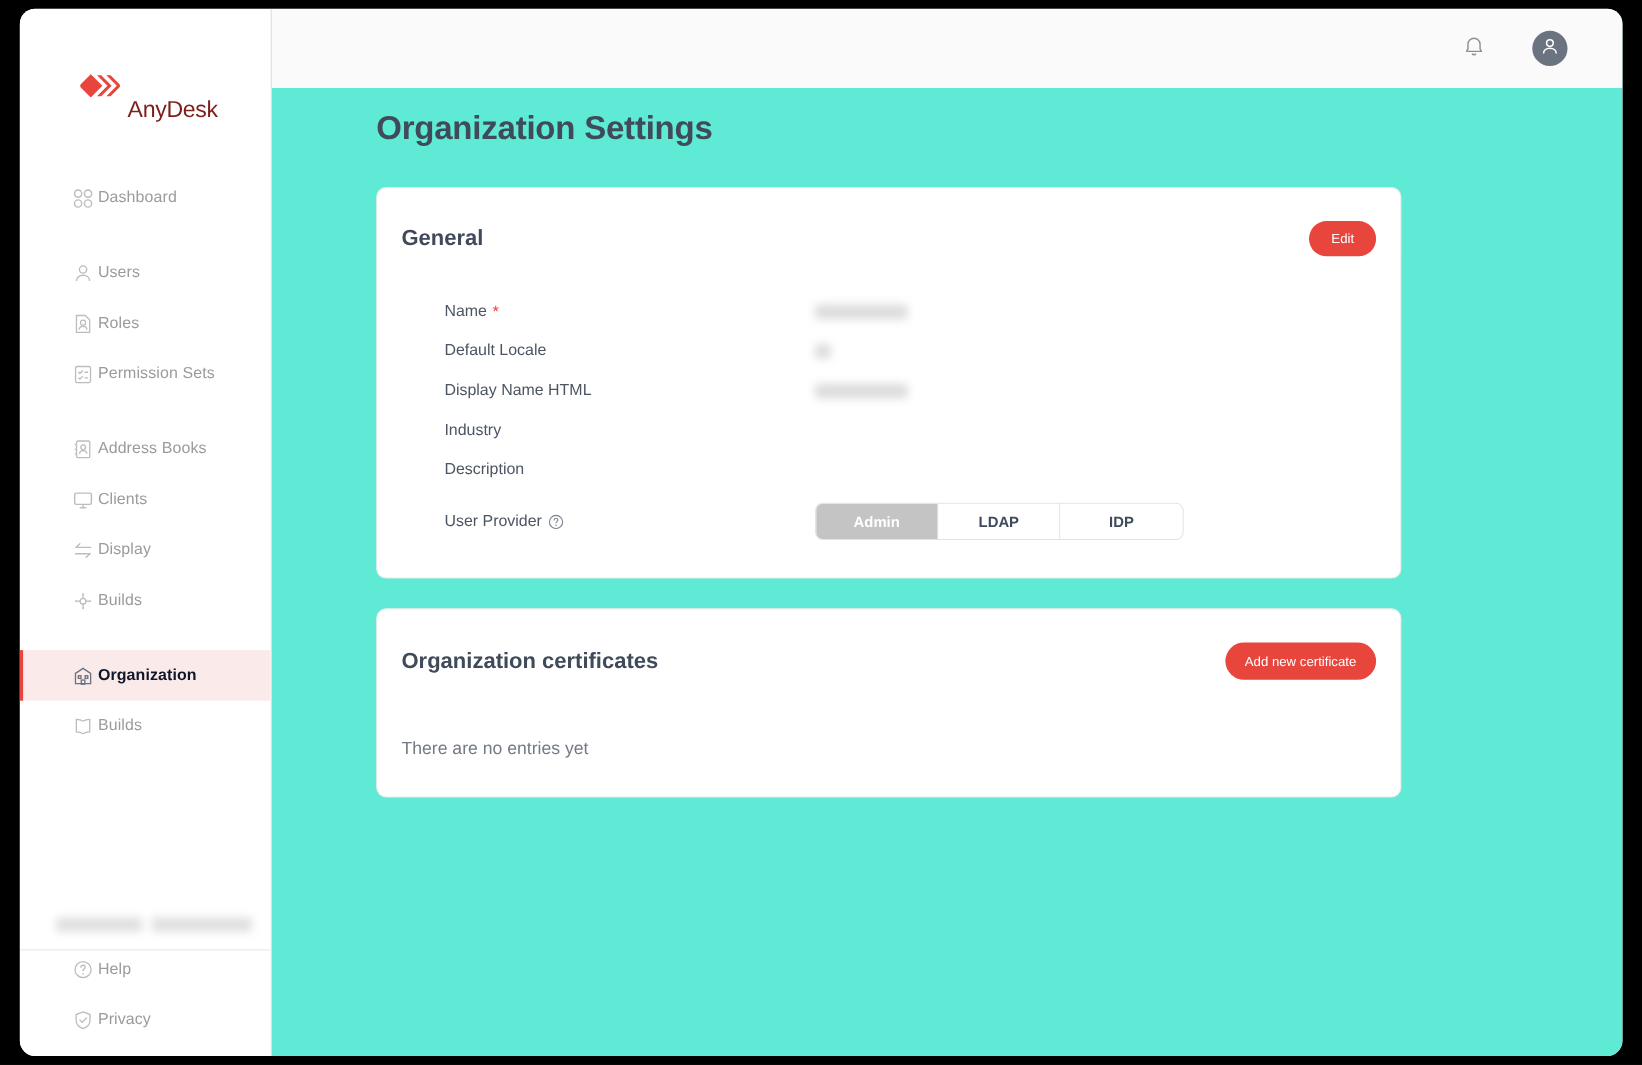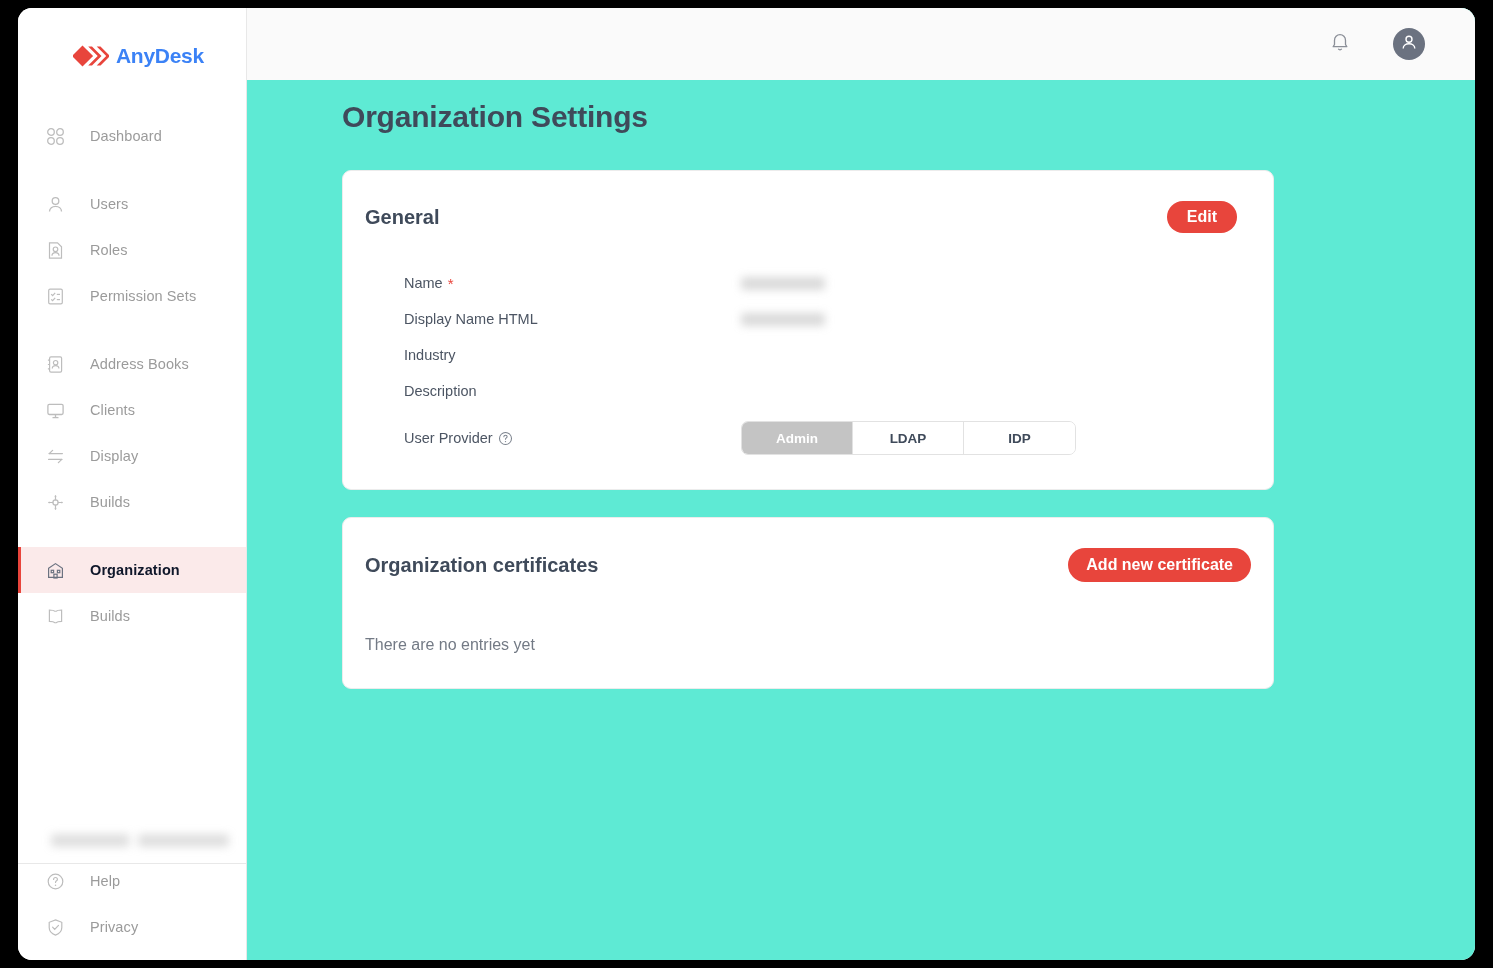--- a/index.html
+++ b/index.html
@@ -36,33 +36,34 @@
 
   #logo {
     display: flex;
     align-items: center;
     gap: 7px;
     padding: 36px 0 0 55px;
   }
   .logo-mark { display: block; }
   .logo-text {
     font-size: 21px;
-    font-weight: bold;
-    color: #3b82f6;
+    font-weight: normal;
+    color: #7f1d1d;
     letter-spacing: -0.3px;
+    margin-top: 44px;
   }
 
   #nav-main { margin-top: 45px; }
 
   .nav-item {
     display: flex;
     align-items: center;
     height: 46px;
-    padding-left: 24px;
-    gap: 24px;
+    padding-left: 44px;
+    gap: 3px;
     cursor: pointer;
     border-left: 3px solid transparent;
     position: relative;
   }
   .nav-item .nav-icon {
     width: 21px;
     height: 21px;
     flex: 0 0 21px;
     display: flex;
     align-items: center;
@@ -153,42 +154,42 @@
     letter-spacing: -0.2px;
   }
 
   .card {
     margin: 0 0 0 95px;
     width: 932px;
     background: #ffffff;
     border: 1px solid #ececec;
     border-radius: 9px;
   }
-  #general-card { margin-top: 36px; padding: 30px 36px 28px 22px; }
+  #general-card { margin-top: 36px; padding: 30px 22px 28px 22px; }
   #cert-card { margin-top: 27px; padding: 30px 22px 34px 22px; }
 
   .card-head {
     display: flex;
     align-items: center;
     justify-content: space-between;
   }
   .card-title {
     font-size: 20px;
     font-weight: bold;
     color: #3f4a5a;
   }
 
   .btn-red {
     background: #e8453c;
     color: #ffffff;
     border: none;
     border-radius: 19px;
     font-family: "Liberation Sans", sans-serif;
-    font-size: 16px;
-    font-weight: bold;
+    font-size: 12px;
+    font-weight: normal;
     cursor: pointer;
     height: 32px;
     padding: 0 20px;
     white-space: nowrap;
   }
   #edit-btn { min-width: 58px; }
   #add-cert-btn { height: 34px; padding: 0 18px; border-radius: 20px; }
 
   #fields { margin-top: 32px; margin-left: 39px; }
 
@@ -454,20 +455,28 @@
         <div class="field-row">
           <div class="field-label">
             <span>Name</span>
             <span class="req">*</span>
           </div>
           <div class="field-value">
             <div class="blurred blur-wide"></div>
           </div>
         </div>
 
+        <div class="field-row">
+          <div class="field-label">
+            <span>Default Locale</span>
+          </div>
+          <div class="field-value">
+            <div class="blurred blur-narrow"></div>
+          </div>
+        </div>
 
         <div class="field-row">
           <div class="field-label">
             <span>Display Name HTML</span>
           </div>
           <div class="field-value">
             <div class="blurred blur-wide"></div>
           </div>
         </div>
 

